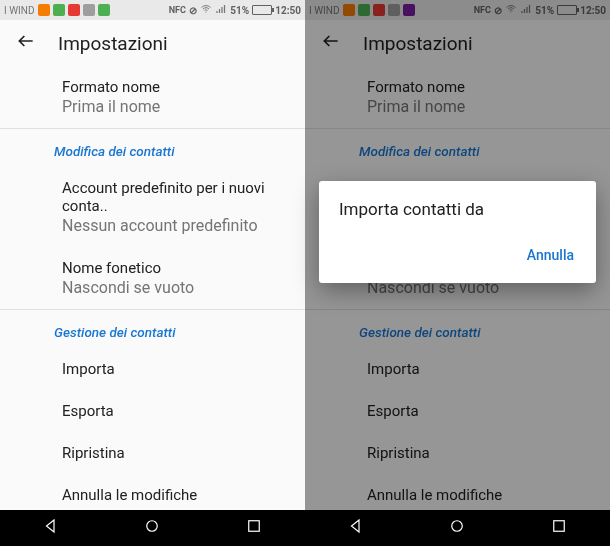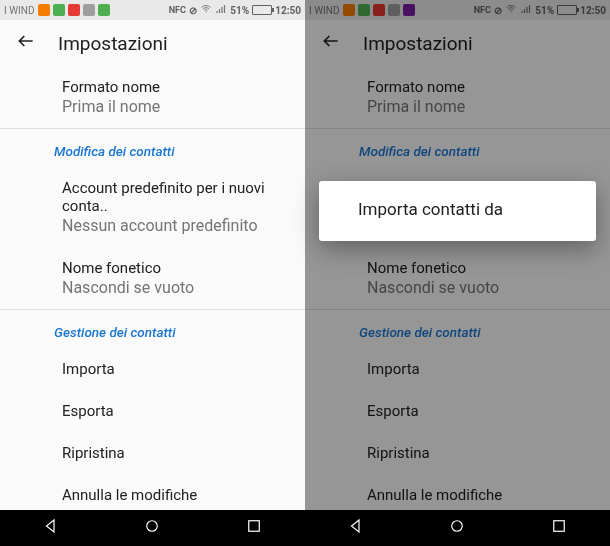--- a/index.html
+++ b/index.html
@@ -23,21 +23,21 @@
   .arrow svg{width:20px;height:20px;stroke:#212121;stroke-width:2;fill:none;}
   
   .list { flex:1; overflow:hidden; background:#fafafa; position:relative; z-index:1; }
   .row { padding:12px 16px 12px 62px; }
   .row .t { font-size:15px; color:#212121; }
   .row .s { font-size:16px; color:#757575; margin-top:1px; }
   .section { font-size:13.5px; color:#1976d2; font-weight:500; padding:14px 16px 8px 54px;font-style:italic; }
   .divider { height:1px; background:#e0e0e0; }
   
   .dialog { position:absolute; left:14px; right:14px; top:181px; background:#fff; border-radius:3px; box-shadow:0 8px 24px rgba(0,0,0,.35); z-index:10; padding-bottom:8px; }
-  .dialog .dtitle { font-size:17px; color:#212121; padding:18px 20px 14px;margin-left:19px; }
+  .dialog .dtitle { font-size:17px; color:#212121; padding:18px 20px 14px; }
   .dialog .ditem { font-size:15px; color:#212121; padding:14px 20px; }
   .dialog .dactions { display:flex; justify-content:flex-end; padding:6px 12px 4px; }
   .dialog .dcancel { color:#1976d2; font-weight:500; font-size:14px; padding:8px 10px; }
   
   .navbar { height:36px; background:#000; display:flex; align-items:center; justify-content:space-around; z-index:20; position:relative; }
   .navbar svg { width:18px; height:18px; stroke:#fff; stroke-width:1.6; fill:none; }
 </style>
 </head>
 <body>
 
@@ -209,16 +209,19 @@
       <span><svg viewBox="0 0 24 24">
             <circle cx="12" cy="12" r="7"></circle>
           </svg></span>
       <span><svg viewBox="0 0 24 24">
             <rect x="5" y="5" width="14" height="14"></rect>
           </svg></span>
     </div>
 
     <div class="dialog">
       <div class="dtitle">Importa contatti da</div>
+      <div class="dactions">
+        <div class="dcancel">Annulla</div>
+      </div>
     </div>
   </div>
 
 </div>
 
 </body></html>

